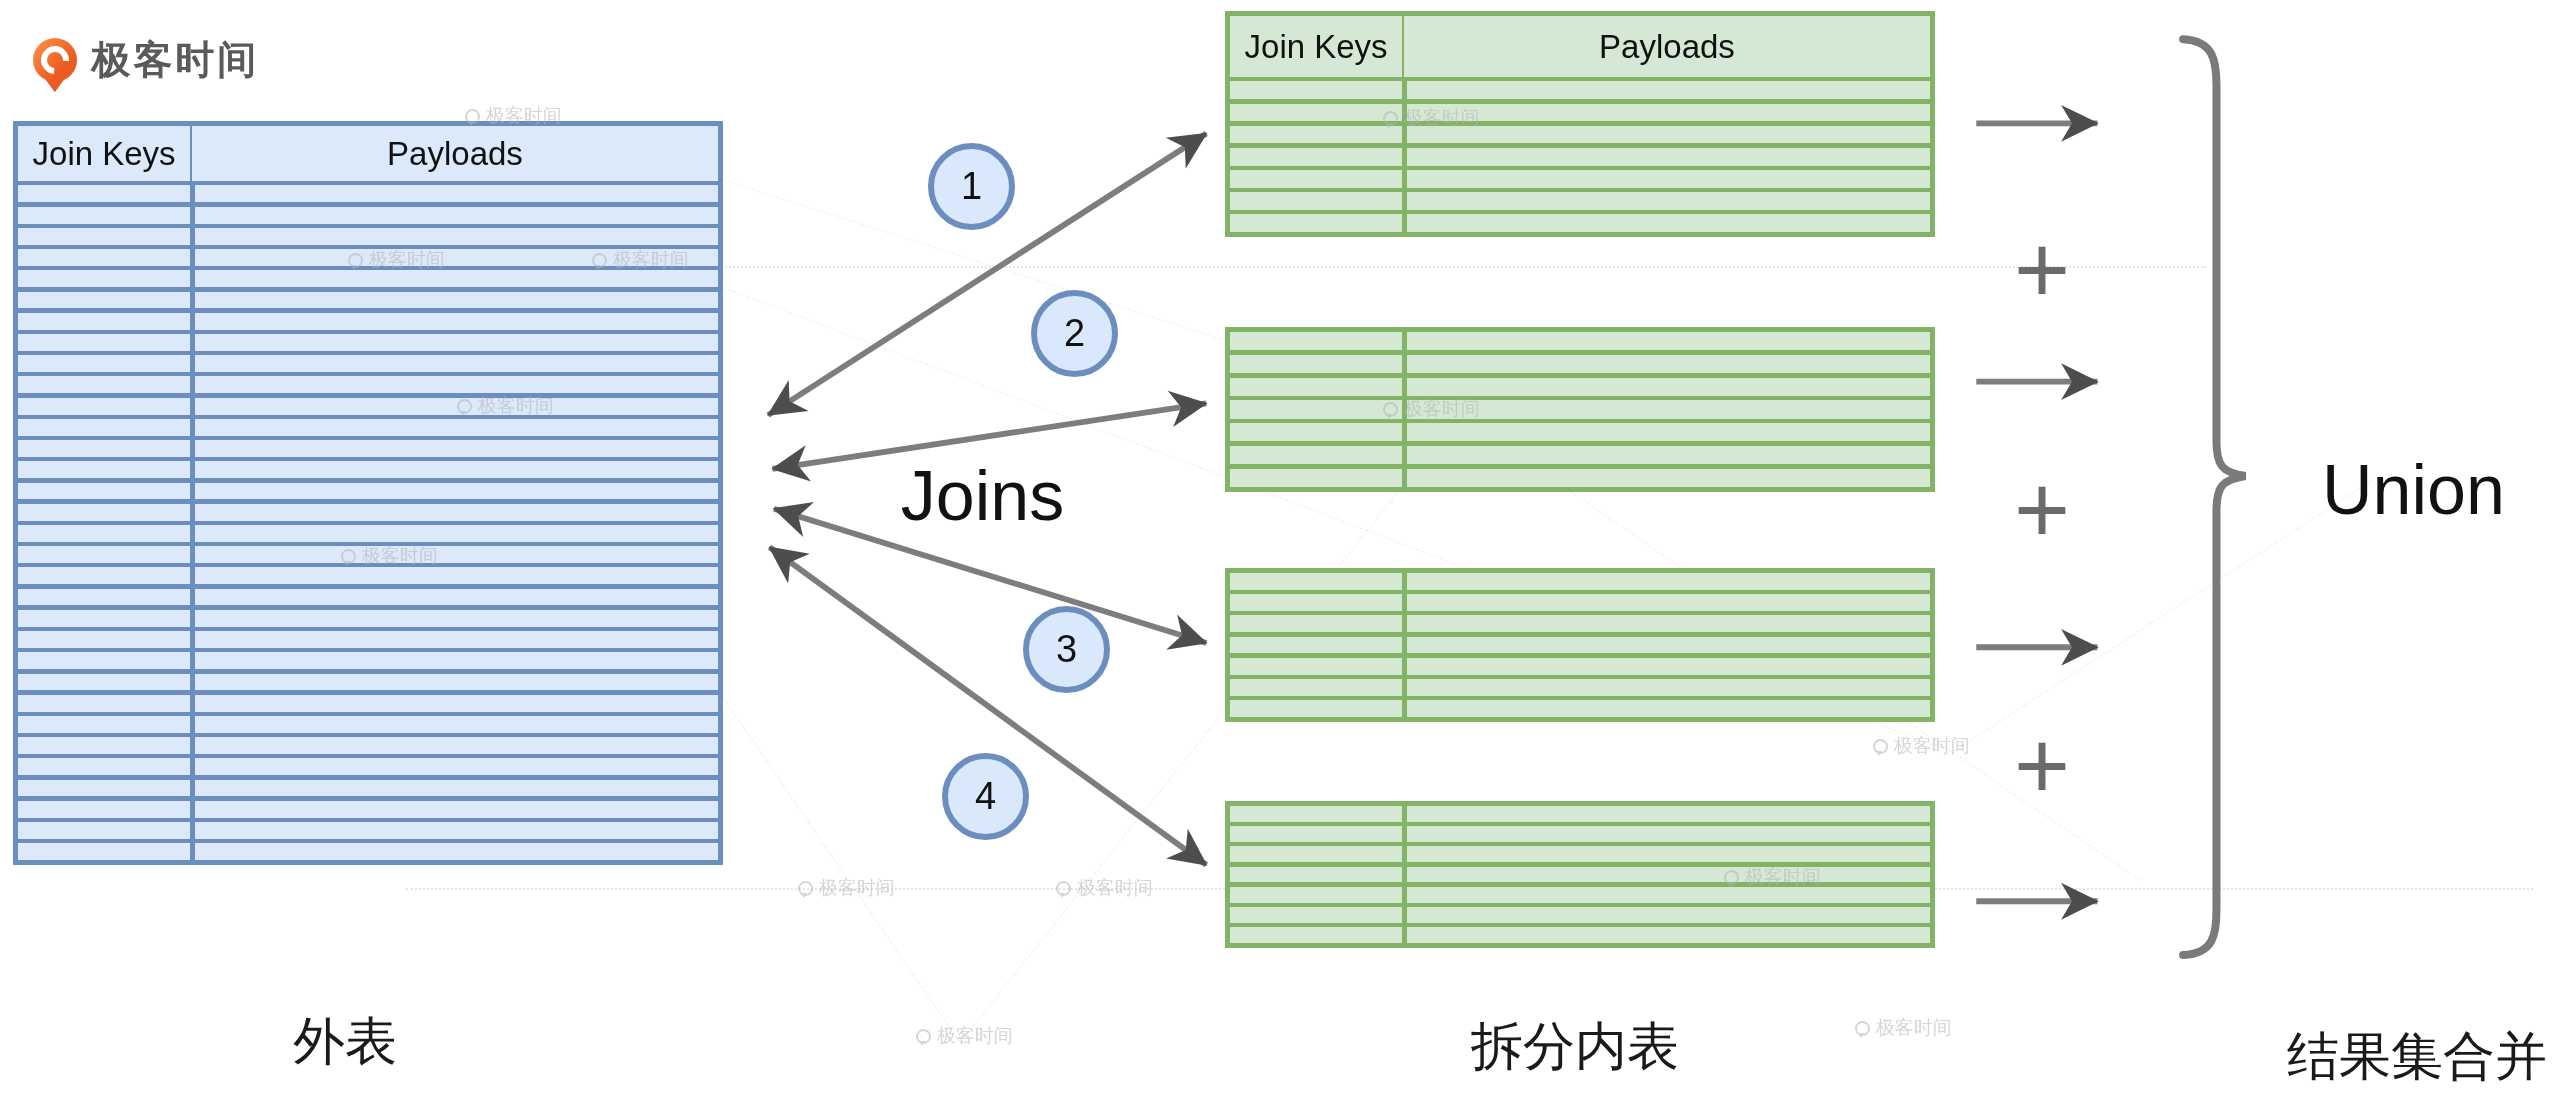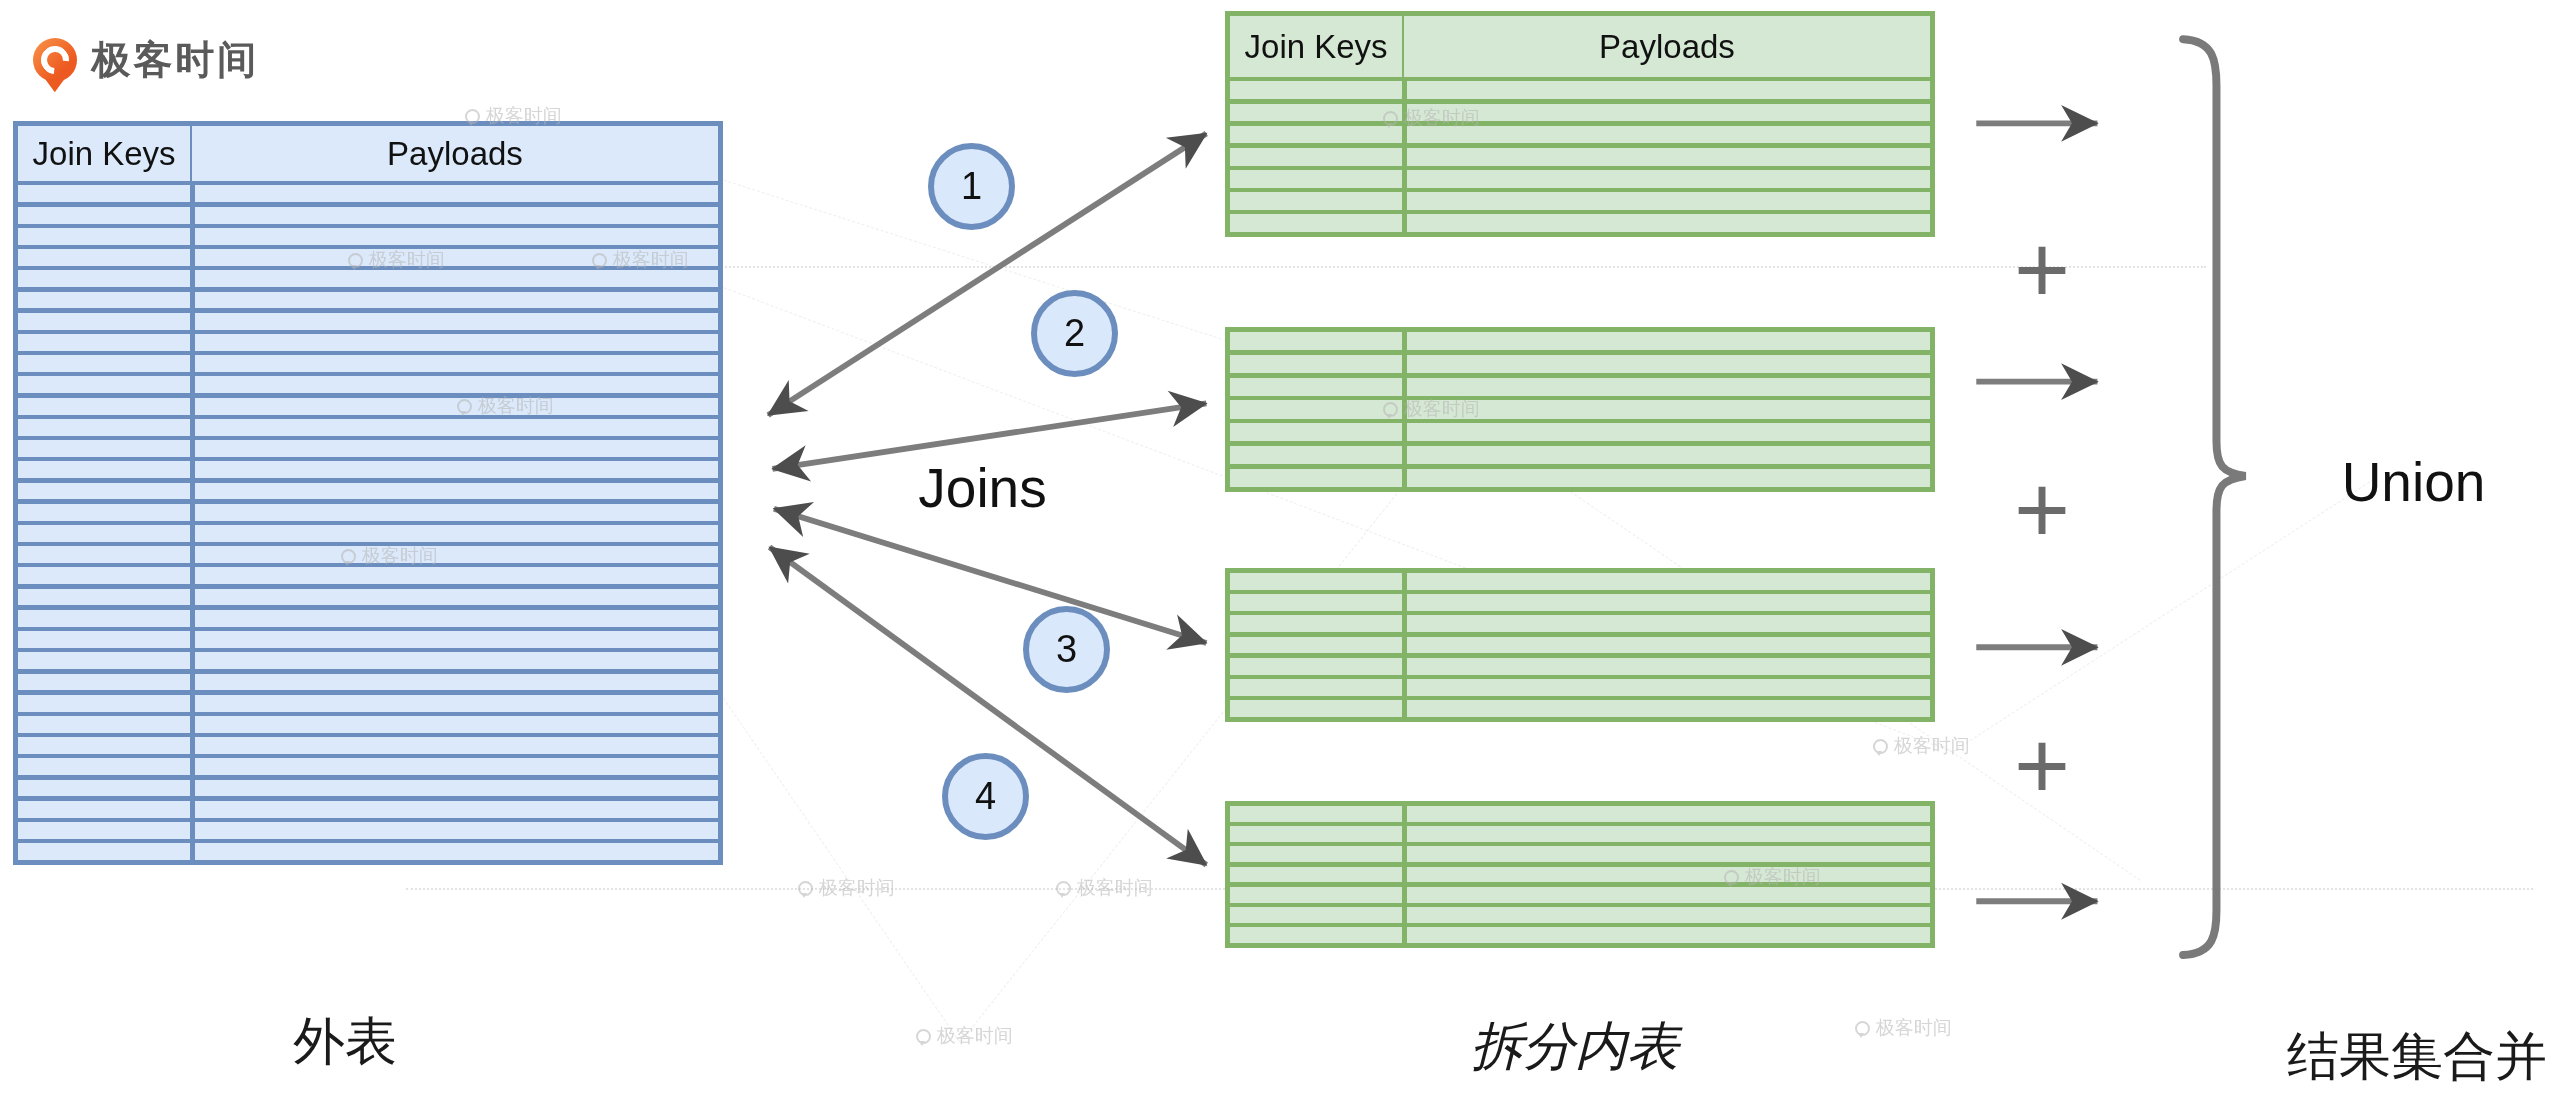--- a/index.html
+++ b/index.html
@@ -37,21 +37,21 @@
   .tbody{flex:1;min-height:0;display:flex;flex-direction:column;gap:4.4px;}
   .trow{flex:1;display:grid;grid-template-columns:172px 1fr;gap:5.1px;}
   .cell{display:flex;align-items:center;justify-content:center;font-size:33px;color:#111;}
   .blue .cell{background:#dbe9fb;}
   .green .cell{background:#d5e8d4;}
 
   
   .big-label{position:absolute;width:508px;margin-left:-254px;text-align:center;
       font-size:52px;color:#1a1a1a;z-index:3;}
   .latin-label{position:absolute;width:363px;margin-left:-181px;text-align:center;
-      font-size:55px;color:#111;z-index:3;}
+      font-size:70px;color:#111;z-index:3;}
 
   
   .step-circle{position:absolute;box-sizing:border-box;width:87px;height:87px;border-radius:50%;
       background:#dae8fc;border:6.5px solid #6c8ebf;display:flex;align-items:center;justify-content:center;
       font-size:38px;color:#111;z-index:5;}
 
   
   .plus{position:absolute;width:116px;margin-left:-58px;height:116px;margin-top:-58px;line-height:116px;
       text-align:center;font-size:96px;font-weight:300;color:#6b6b6b;z-index:3;}
 
@@ -344,21 +344,21 @@
         <div class="cell"></div>
         <div class="cell"></div>
       </div>
         <div class="trow">
         <div class="cell"></div>
         <div class="cell"></div>
       </div>
       </div>
   </div>
 
-  <div class="big-label" style="left:1575px;top:1012px;font-style:italic;">拆分内表</div>
+  <div class="big-label" style="left:1575px;top:1012px;">拆分内表</div>
 
   <div class="step-circle" style="left:928px;top:143px;">
     <span>1</span>
   </div>
   <div class="step-circle" style="left:1031px;top:290px;">
     <span>2</span>
   </div>
   <div class="step-circle" style="left:1023px;top:606px;">
     <span>3</span>
   </div>

